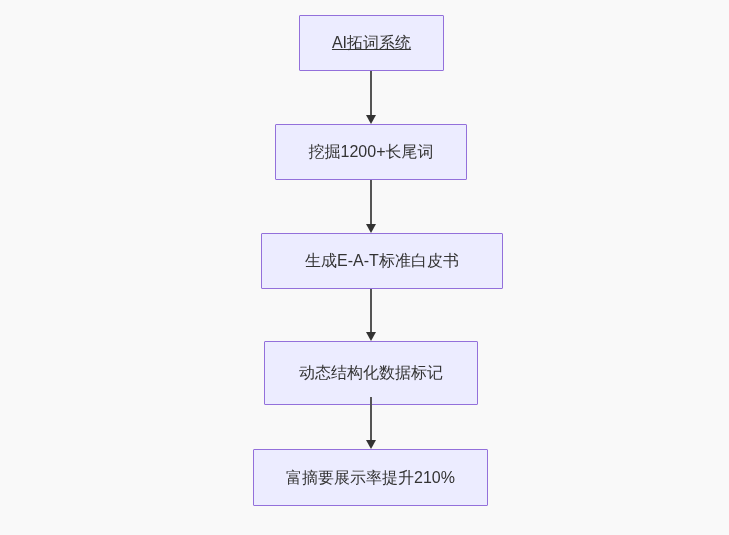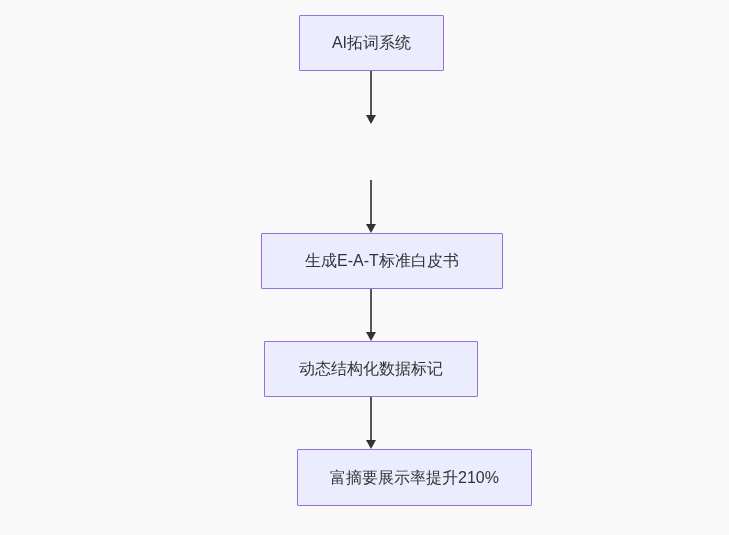--- a/index.html
+++ b/index.html
@@ -34,25 +34,25 @@
     border-radius: 1px;
     display: flex;
     align-items: center;
     justify-content: center;
     color: var(--text, #333333);
     font-size: 16px;
     line-height: 1.2;
     text-align: center;
     white-space: nowrap;
   }
-  .n1 { left: 299px; top: 15px;  width: 145px; height: 56px; }
+  .n1 { left: 299px; top: 15px;  width: 145px; height: 56px; text-decoration: underline; }
   .n2 { left: 275px; top: 124px; width: 192px; height: 56px; }
   .n3 { left: 261px; top: 233px; width: 242px; height: 56px; }
-  .n4 { left: 264px; top: 341px; width: 214px; height: 56px; }
-  .n5 { left: 253px; top: 449px; width: 235px; height: 57px; margin-left: 44px; }
+  .n4 { left: 264px; top: 341px; width: 214px; height: 64px; }
+  .n5 { left: 253px; top: 449px; width: 235px; height: 57px; }
   .arrow {
     position: absolute;
     left: 365px;
     width: 12px;
     display: flex;
     flex-direction: column;
     align-items: center;
   }
   .a1 { top: 71px;  height: 53px; }
   .a2 { top: 180px; height: 53px; }
@@ -79,20 +79,23 @@
 
   <div class="node n1">
     <span>AI拓词系统</span>
   </div>
 
   <div class="arrow a1">
     <span class="line"></span>
     <span class="head"></span>
   </div>
 
+  <div class="node n2">
+    <span>挖掘1200+长尾词</span>
+  </div>
 
   <div class="arrow a2">
     <span class="line"></span>
     <span class="head"></span>
   </div>
 
   <div class="node n3">
     <span>生成E-A-T标准白皮书</span>
   </div>
 

